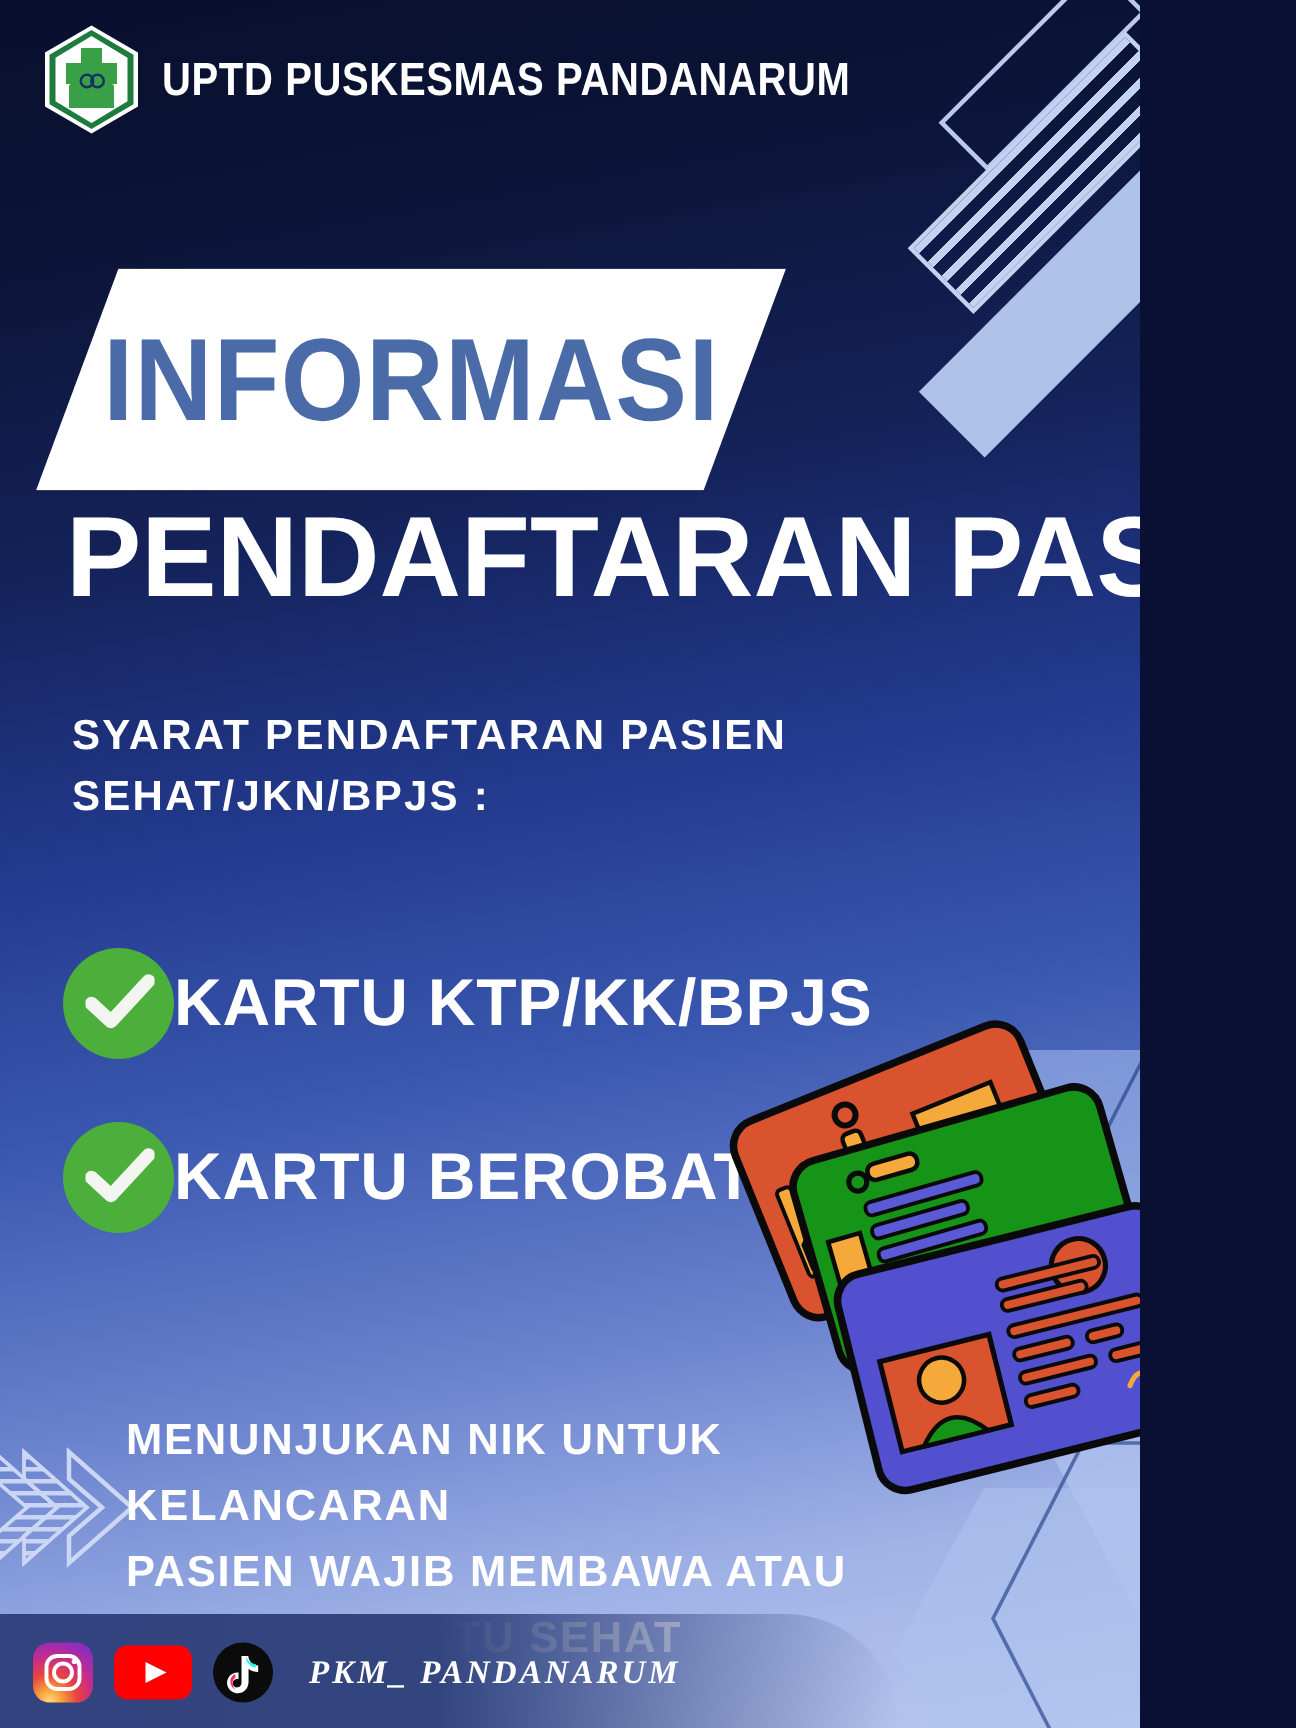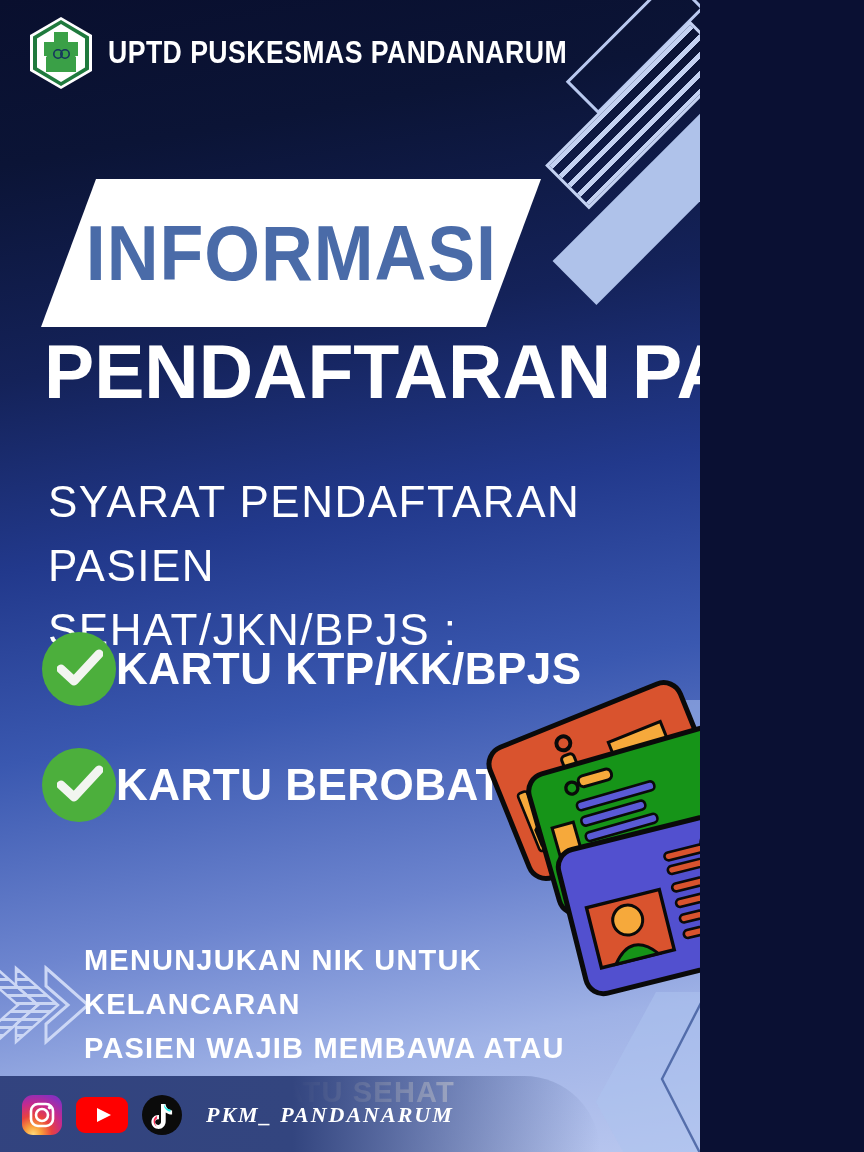--- a/index.html
+++ b/index.html
@@ -1,18 +1,18 @@
 <!DOCTYPE html>
 <html><head>
 <meta charset="utf-8">
 <style>
   html,body{margin:0;padding:0;background:#0a1033;}
   *{box-sizing:border-box;}
   #poster{
-    position:relative;width:700px;height:1152px;overflow:hidden;
+    position:relative;width:760px;height:1152px;overflow:hidden;
     font-family:"Liberation Sans", sans-serif;
     background:
       linear-gradient(170deg,
         #090f2e 0%,
         #0b1436 13%,
         #142259 30%,
         #22398c 45%,
         #3a58b0 60%,
         #6d85cf 76%,
         #9fb2e6 88%,
@@ -51,21 +51,21 @@
   #header{position:absolute;left:28px;top:16px;display:flex;align-items:center;gap:14px;}
   #logo{width:66px;height:74px;position:relative;}
   #org-title{
     color:#ffffff;font-weight:bold;font-size:31px;letter-spacing:0.5px;
     transform:scaleX(0.86);transform-origin:left center;white-space:nowrap;
     font-family:"Liberation Sans Narrow","Liberation Sans",sans-serif;
   }
 
   
   #banner{
-    position:absolute;left:41px;top:179px;width:500px;height:148px;
+    position:absolute;left:24px;top:179px;width:500px;height:148px;
     background:#ffffff;
     clip-path:polygon(11% 0%,100% 0%,89% 100%,0% 100%);
     display:flex;align-items:center;justify-content:center;
   }
   #banner-text{
     color:#4a6ba8;font-weight:bold;font-size:78px;letter-spacing:1px;
     transform:scaleX(0.92);
     font-family:"Liberation Sans Narrow","Liberation Sans",sans-serif;
   }
 
@@ -74,21 +74,21 @@
     position:absolute;left:44px;top:334px;width:790px;
     color:#ffffff;font-weight:bold;font-size:76px;line-height:1;
     letter-spacing:0px;white-space:nowrap;
     transform:scaleX(0.99);transform-origin:left top;
     font-family:"Liberation Sans Narrow","Liberation Sans",sans-serif;
   }
 
   
   #subtitle{
     position:absolute;left:48px;top:470px;width:700px;
-    color:#ffffff;font-weight:normal;font-size:44px;line-height:1.45;
+    color:#ffffff;font-weight:bold;font-size:28px;line-height:1.45;
     letter-spacing:1.5px;
     font-family:"Liberation Sans Narrow","Liberation Sans",sans-serif;
   }
 
   
   #checklist{position:absolute;left:42px;top:632px;width:560px;}
   .check-row{display:flex;align-items:center;margin-bottom:42px;}
   .check-circle{
     width:74px;height:74px;border-radius:50%;background:#4caf3c;
     flex:0 0 auto;position:relative;

